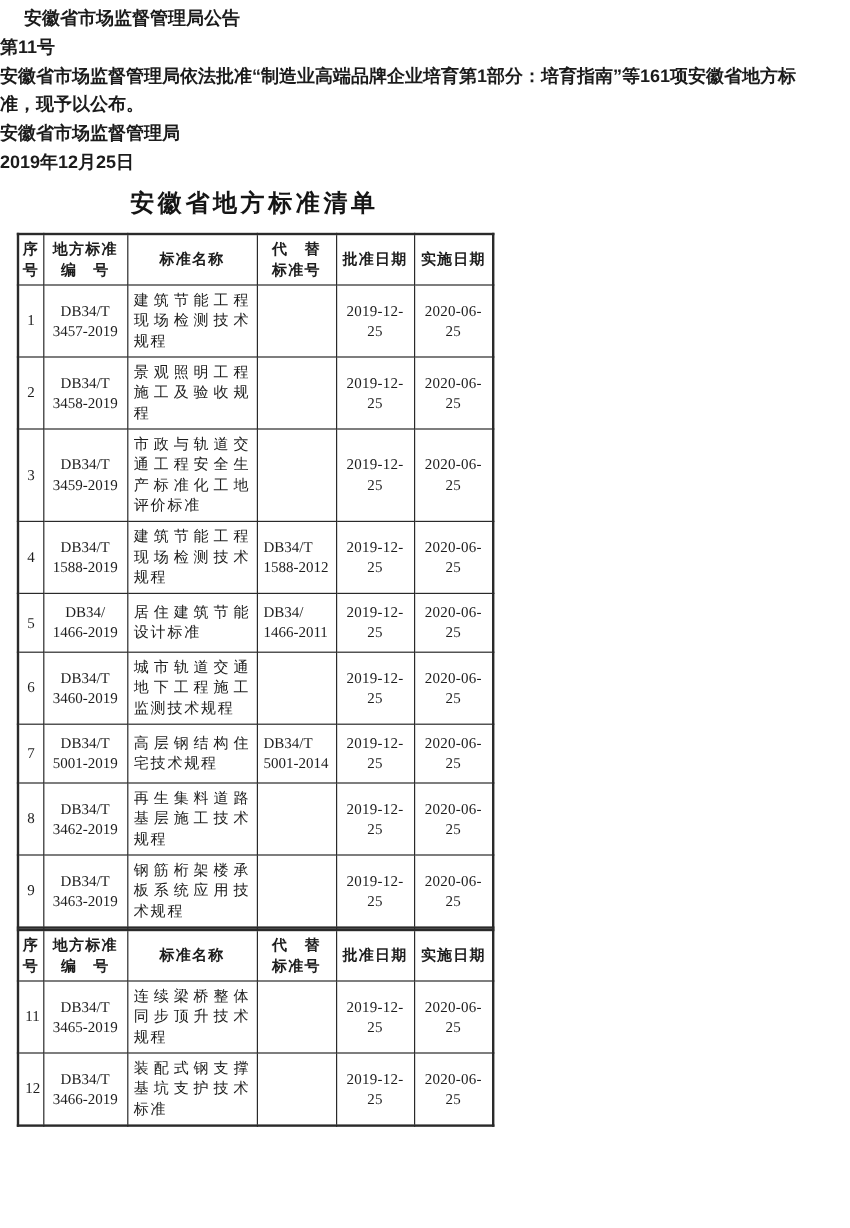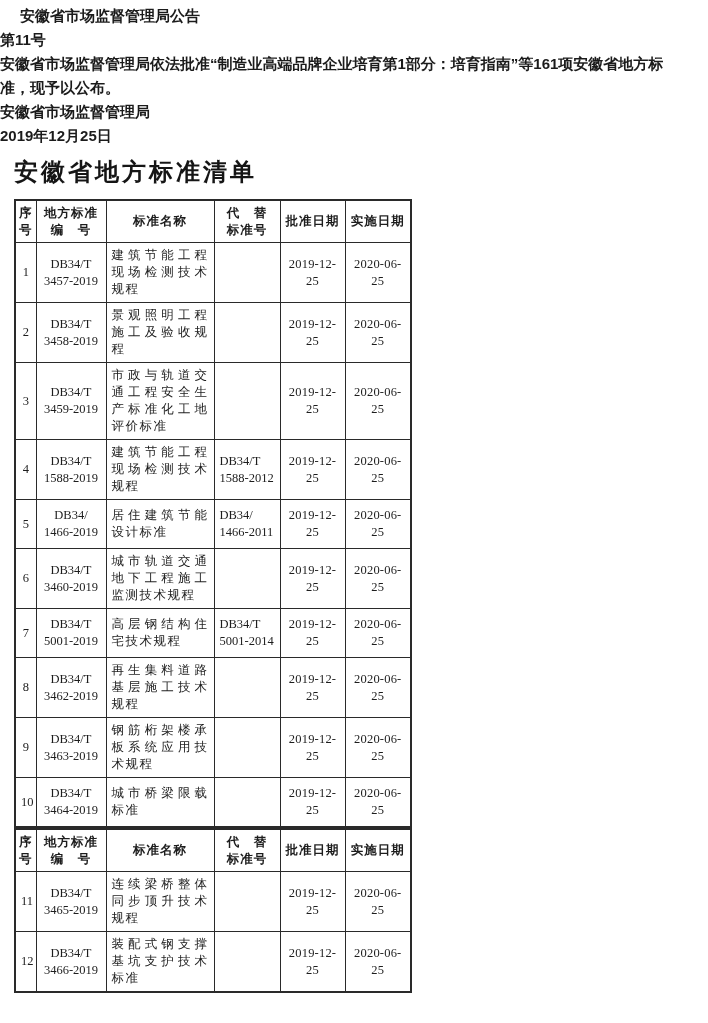--- a/index.html
+++ b/index.html
@@ -18,24 +18,24 @@
     font-size: 15px;
     font-weight: 600;
     line-height: 24px;
   }
   .head-line { margin: 0; }
   .head-line.indent { padding-left: 20px; }
   
   .list-title {
     width: 396px;
     margin: 8px 0 11px 14px;
-    text-align: left;
+    text-align: center;
     font-family: Liberation Mono, monospace;
     font-weight: bold;
-    font-size: 24px;
+    font-size: 20px;
     letter-spacing: 3px;
     color: #151515;
   }
   
   table.std-table {
     border-collapse: collapse;
     table-layout: fixed;
     width: 396px;
     margin-left: 14px;
     font-family: "Liberation Serif", serif;
@@ -189,29 +189,20 @@
         </tr>
         <tr>
           <td class="no">9</td>
           <td class="code">DB34/T
 3463-2019</td>
           <td class="name">钢筋桁架楼承板系统应用技术规程</td>
           <td class="replaces"></td>
           <td class="date">2019-12-25</td>
           <td class="date">2020-06-25</td>
         </tr>
-        <tr>
-          <td class="no">10</td>
-          <td class="code">DB34/T
-3464-2019</td>
-          <td class="name">城市桥梁限载标准</td>
-          <td class="replaces"></td>
-          <td class="date">2019-12-25</td>
-          <td class="date">2020-06-25</td>
-        </tr>
       </tbody>
   </table>
 
 
   <table class="std-table">
     <colgroup>
       <col style="width:21px">
         <col style="width:70px">
         <col style="width:108px">
       <col style="width:66px">

